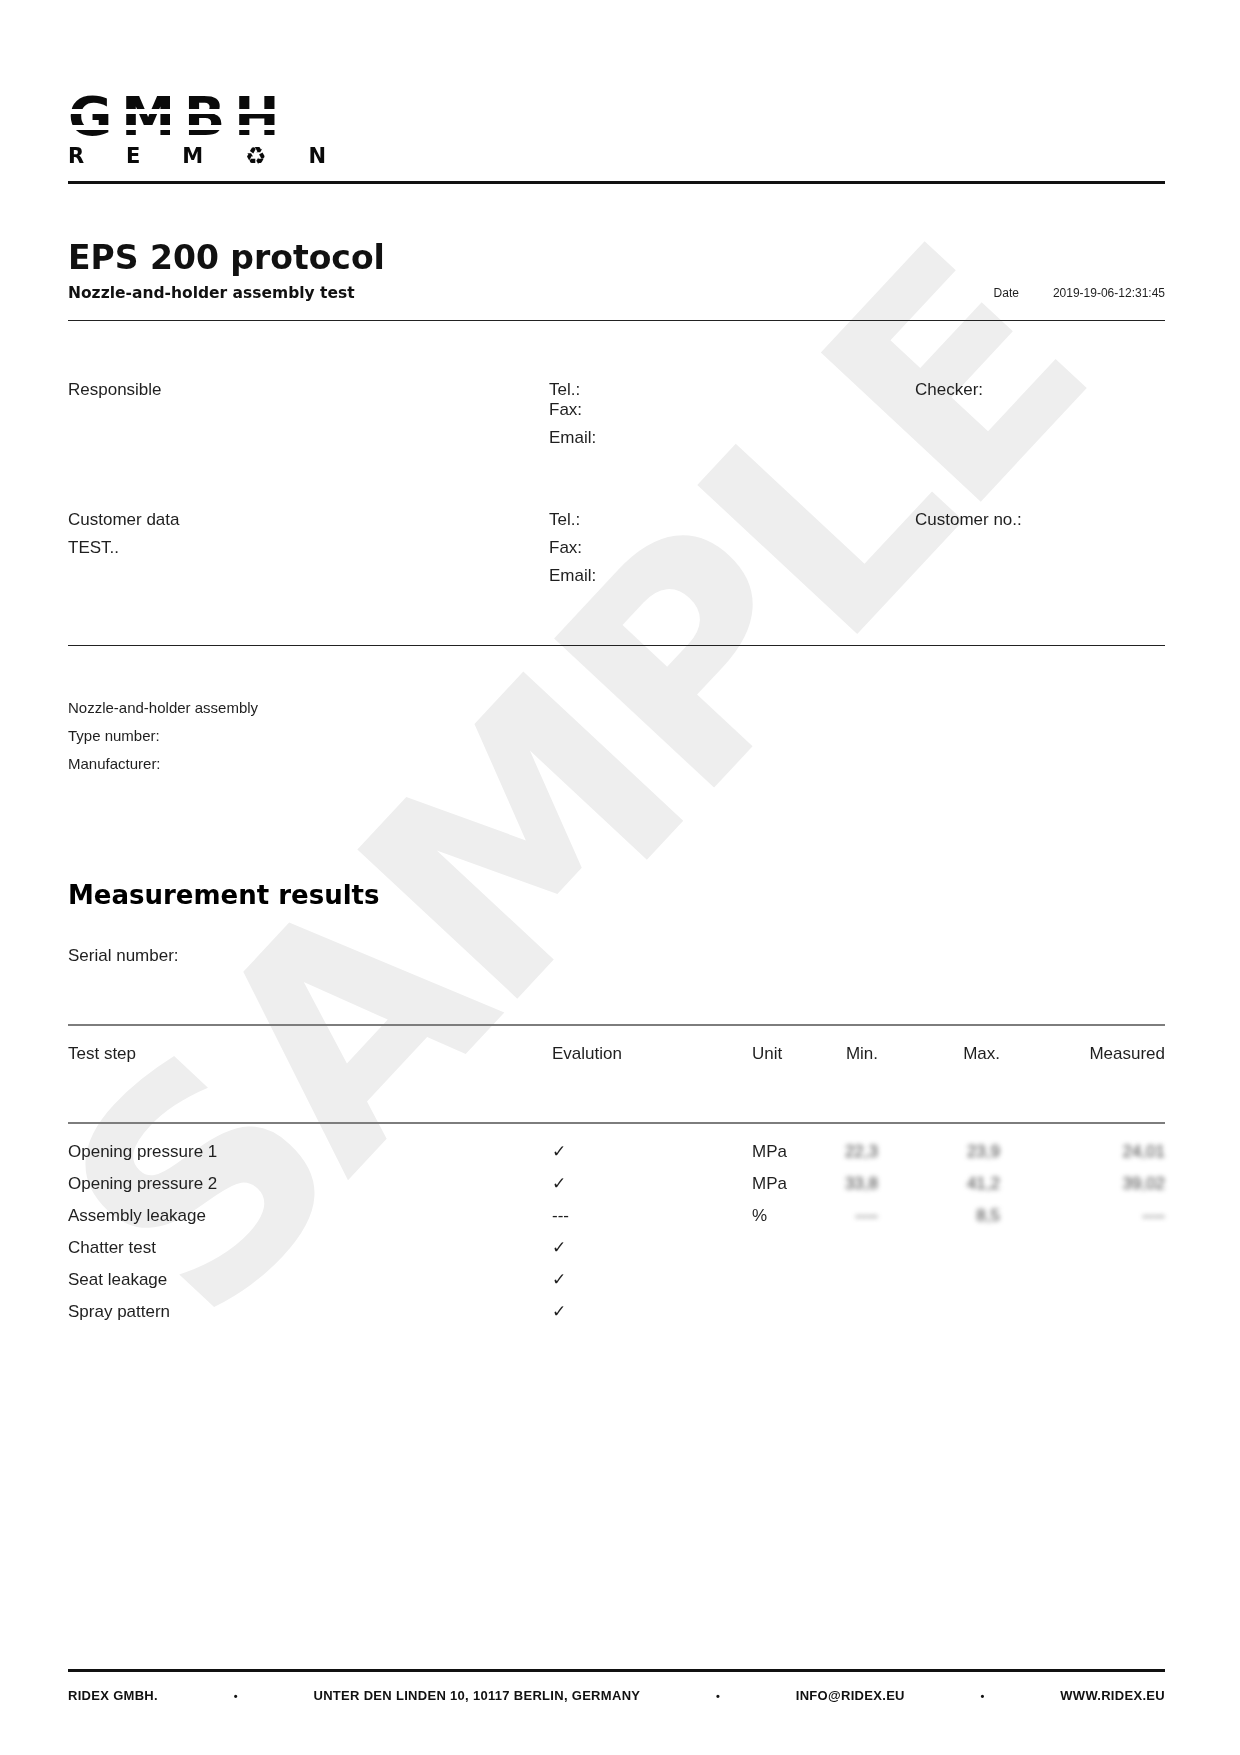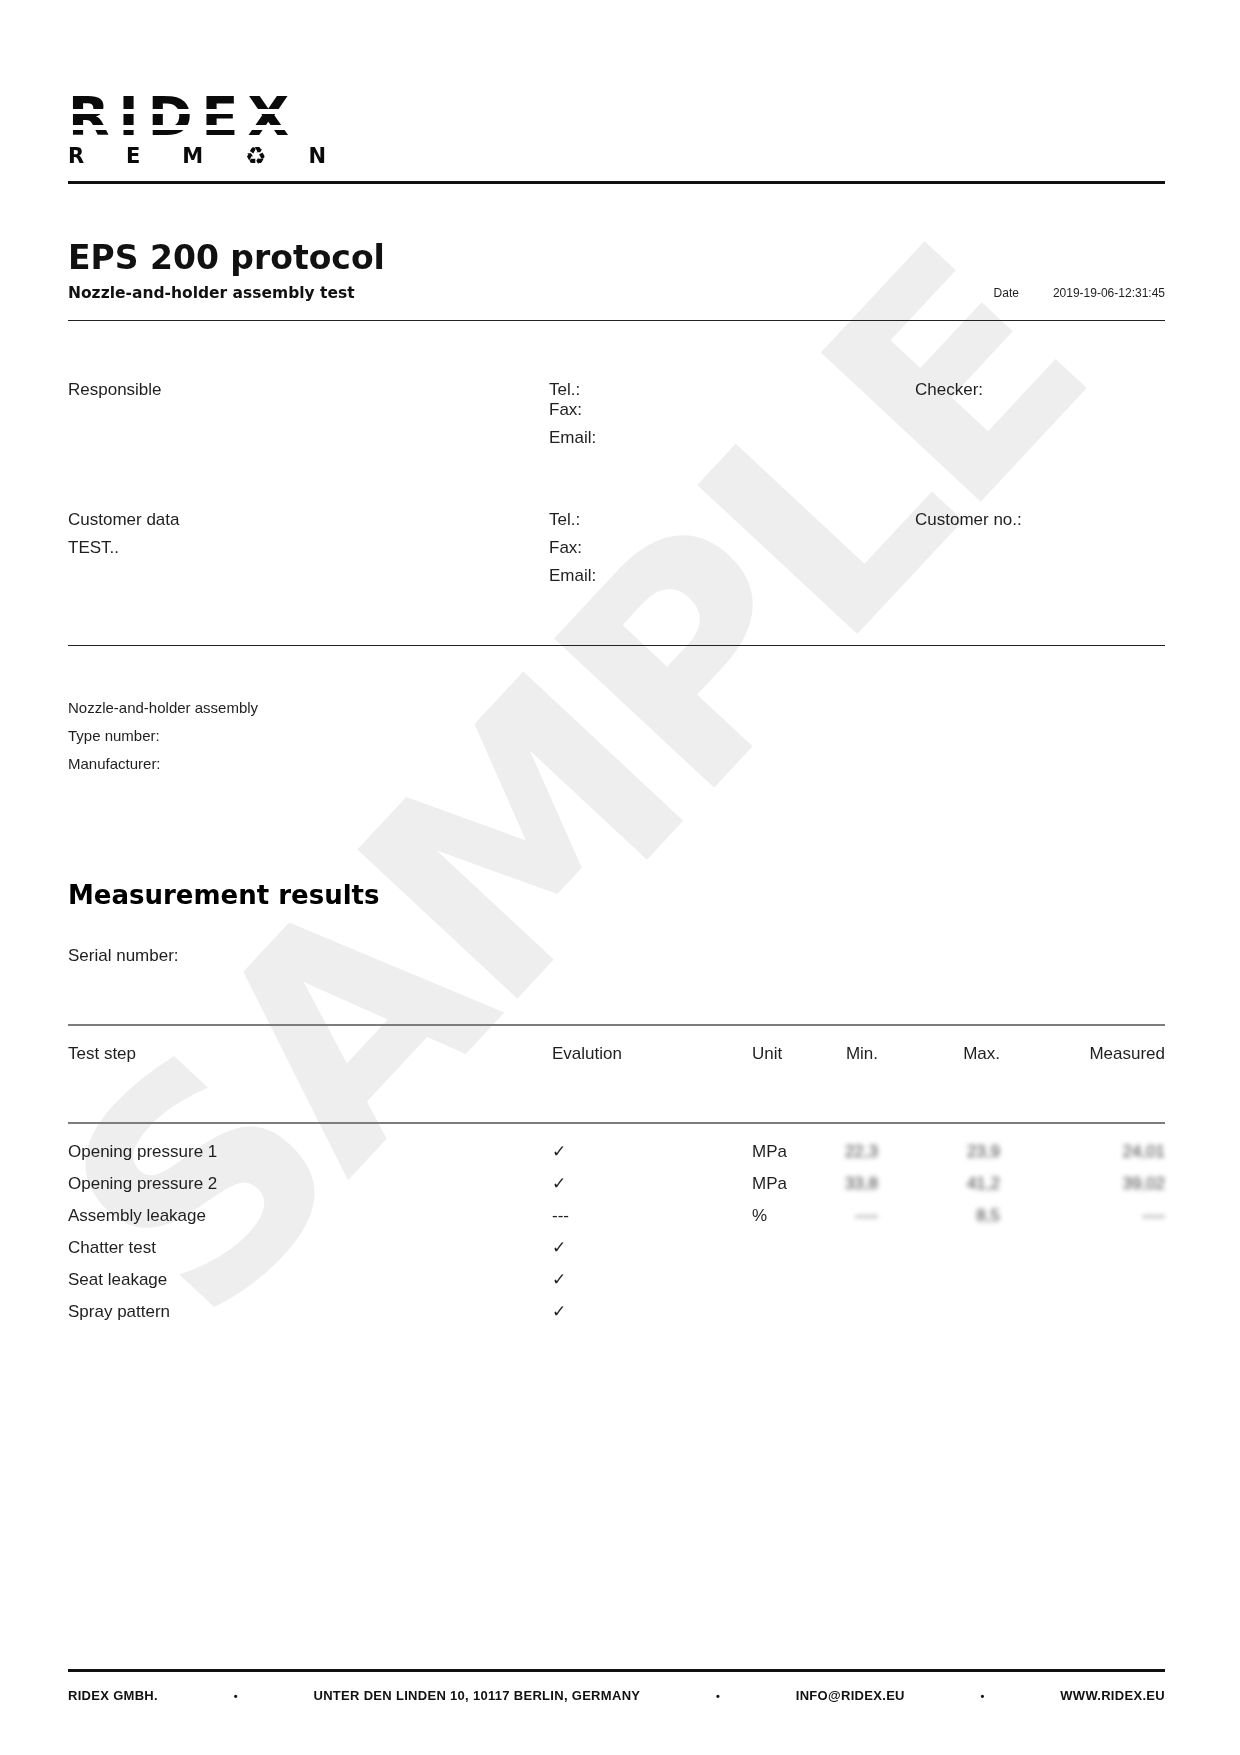--- a/index.html
+++ b/index.html
@@ -108,21 +108,21 @@
 <body>
 
 <div id="page">
 
   <div class="watermark">SAMPLE</div>
 
   <div class="content">
 
     <div class="logo">
       <div class="logo-ridex">
-        <span>RIDEX</span>
+        <span>GMBH</span>
         <div class="logo-stripe stripe-1"></div>
         <div class="logo-stripe stripe-2"></div>
       </div>
       <div class="logo-reman">
         <span>R</span>
         <span>E</span>
         <span>M</span>
         <span class="recycle">♻</span>
         <span>N</span>
       </div>

